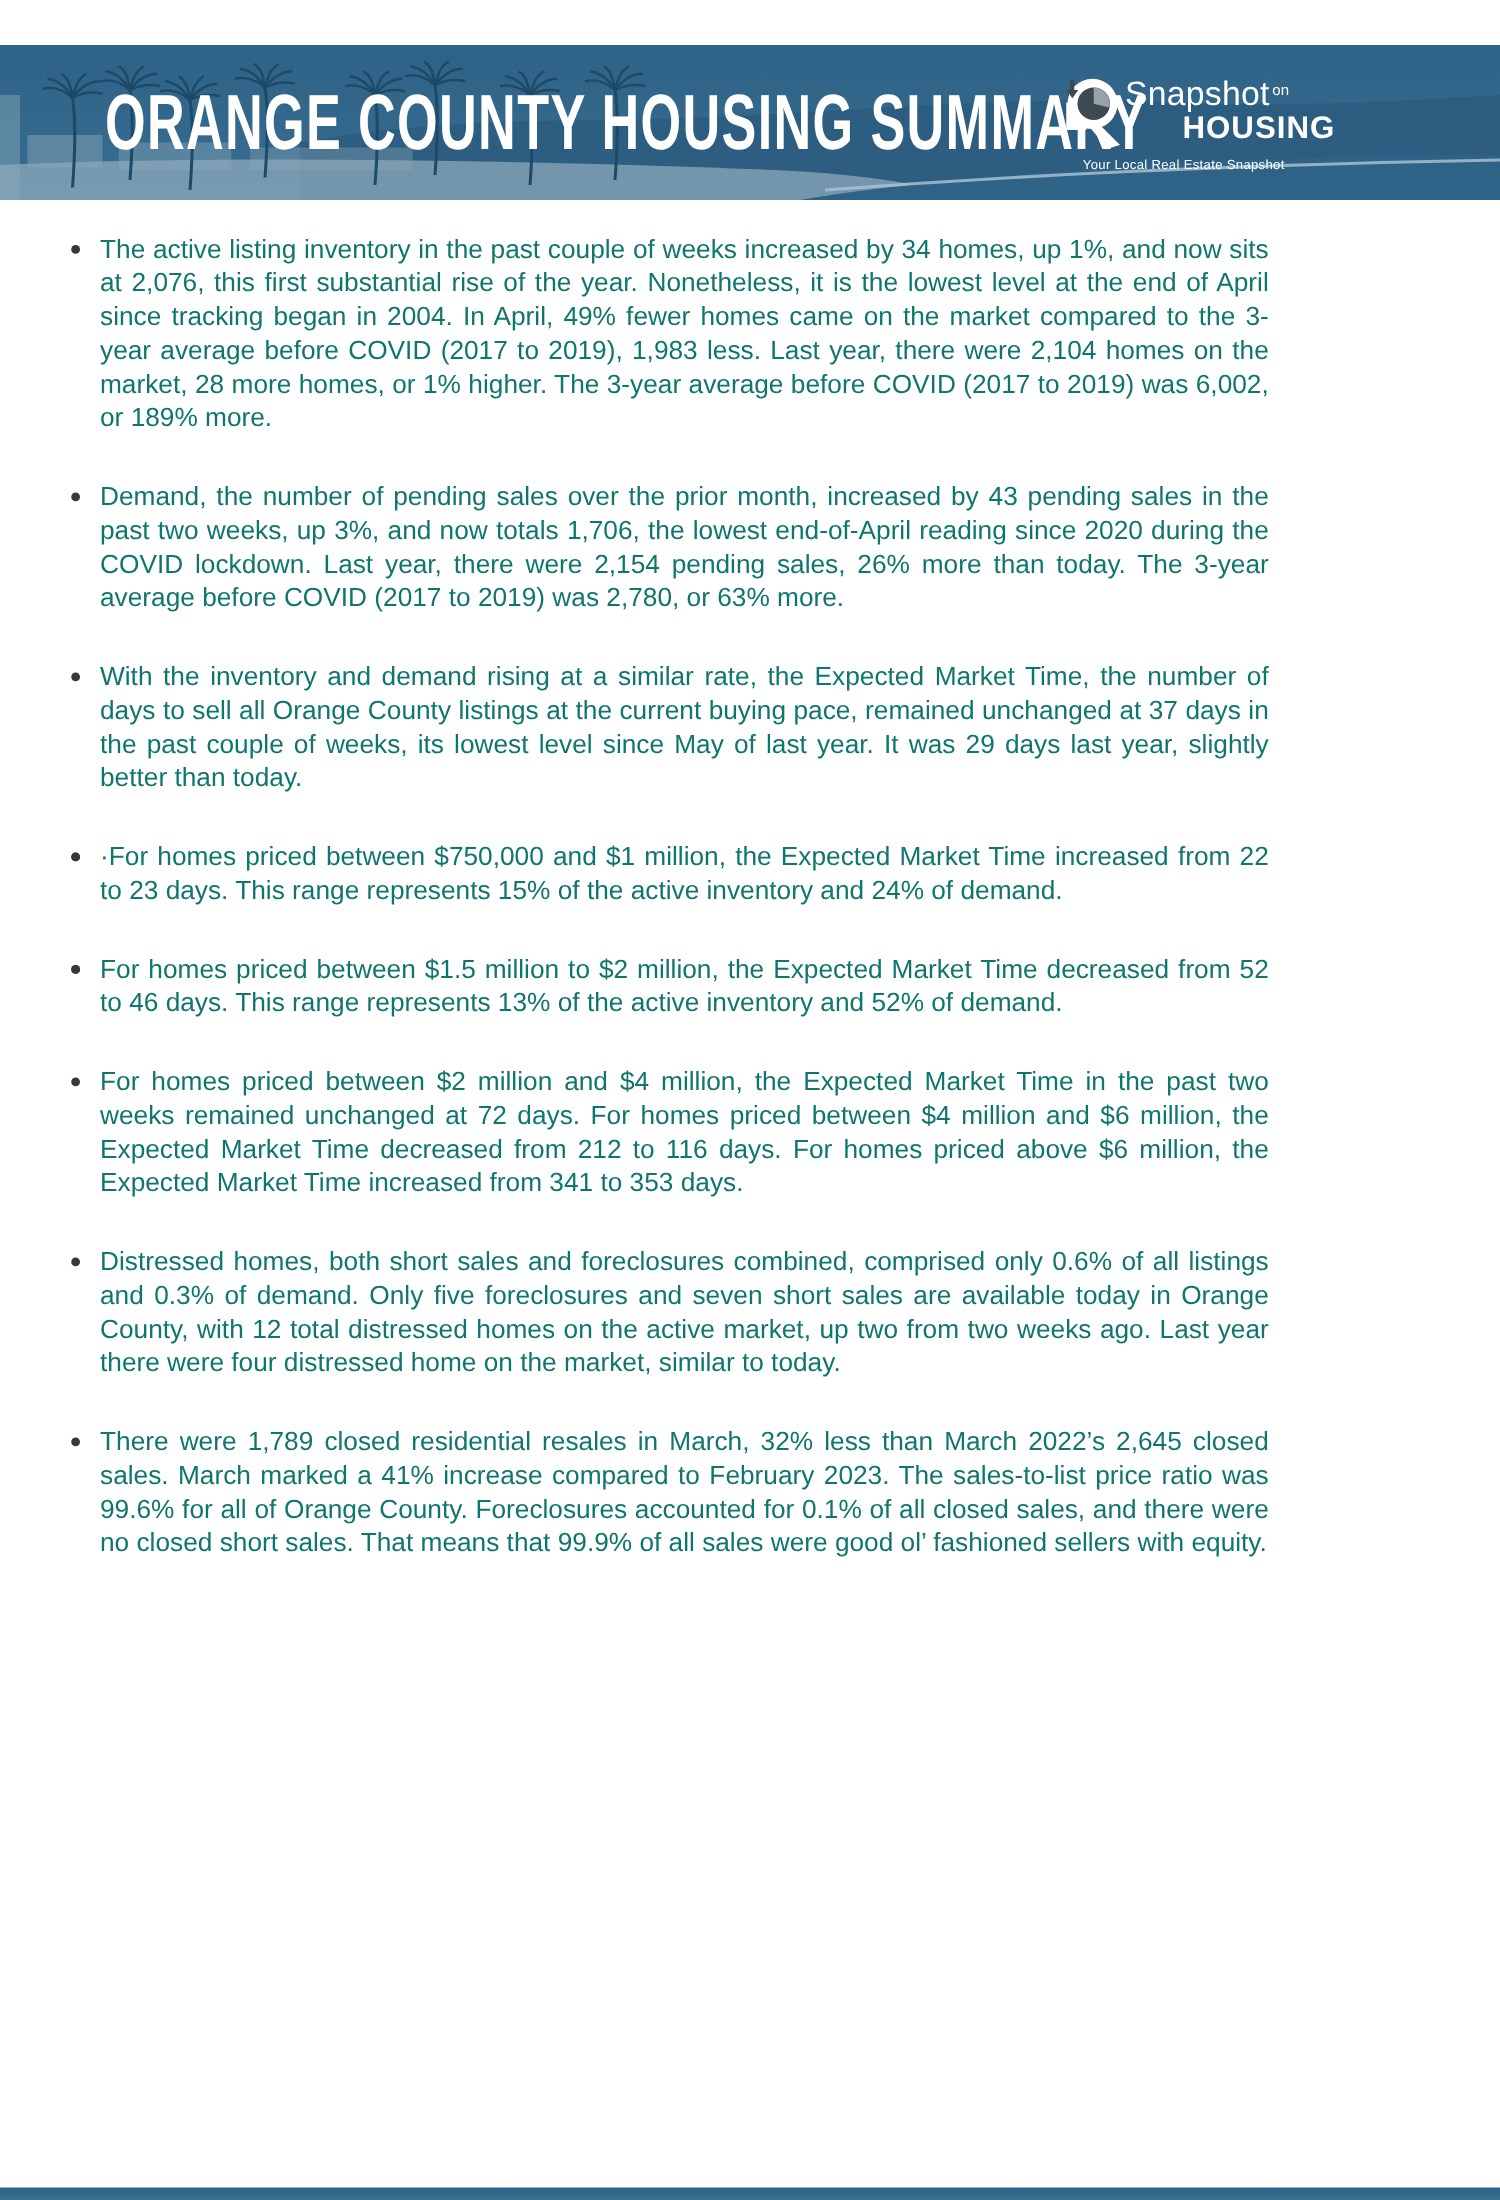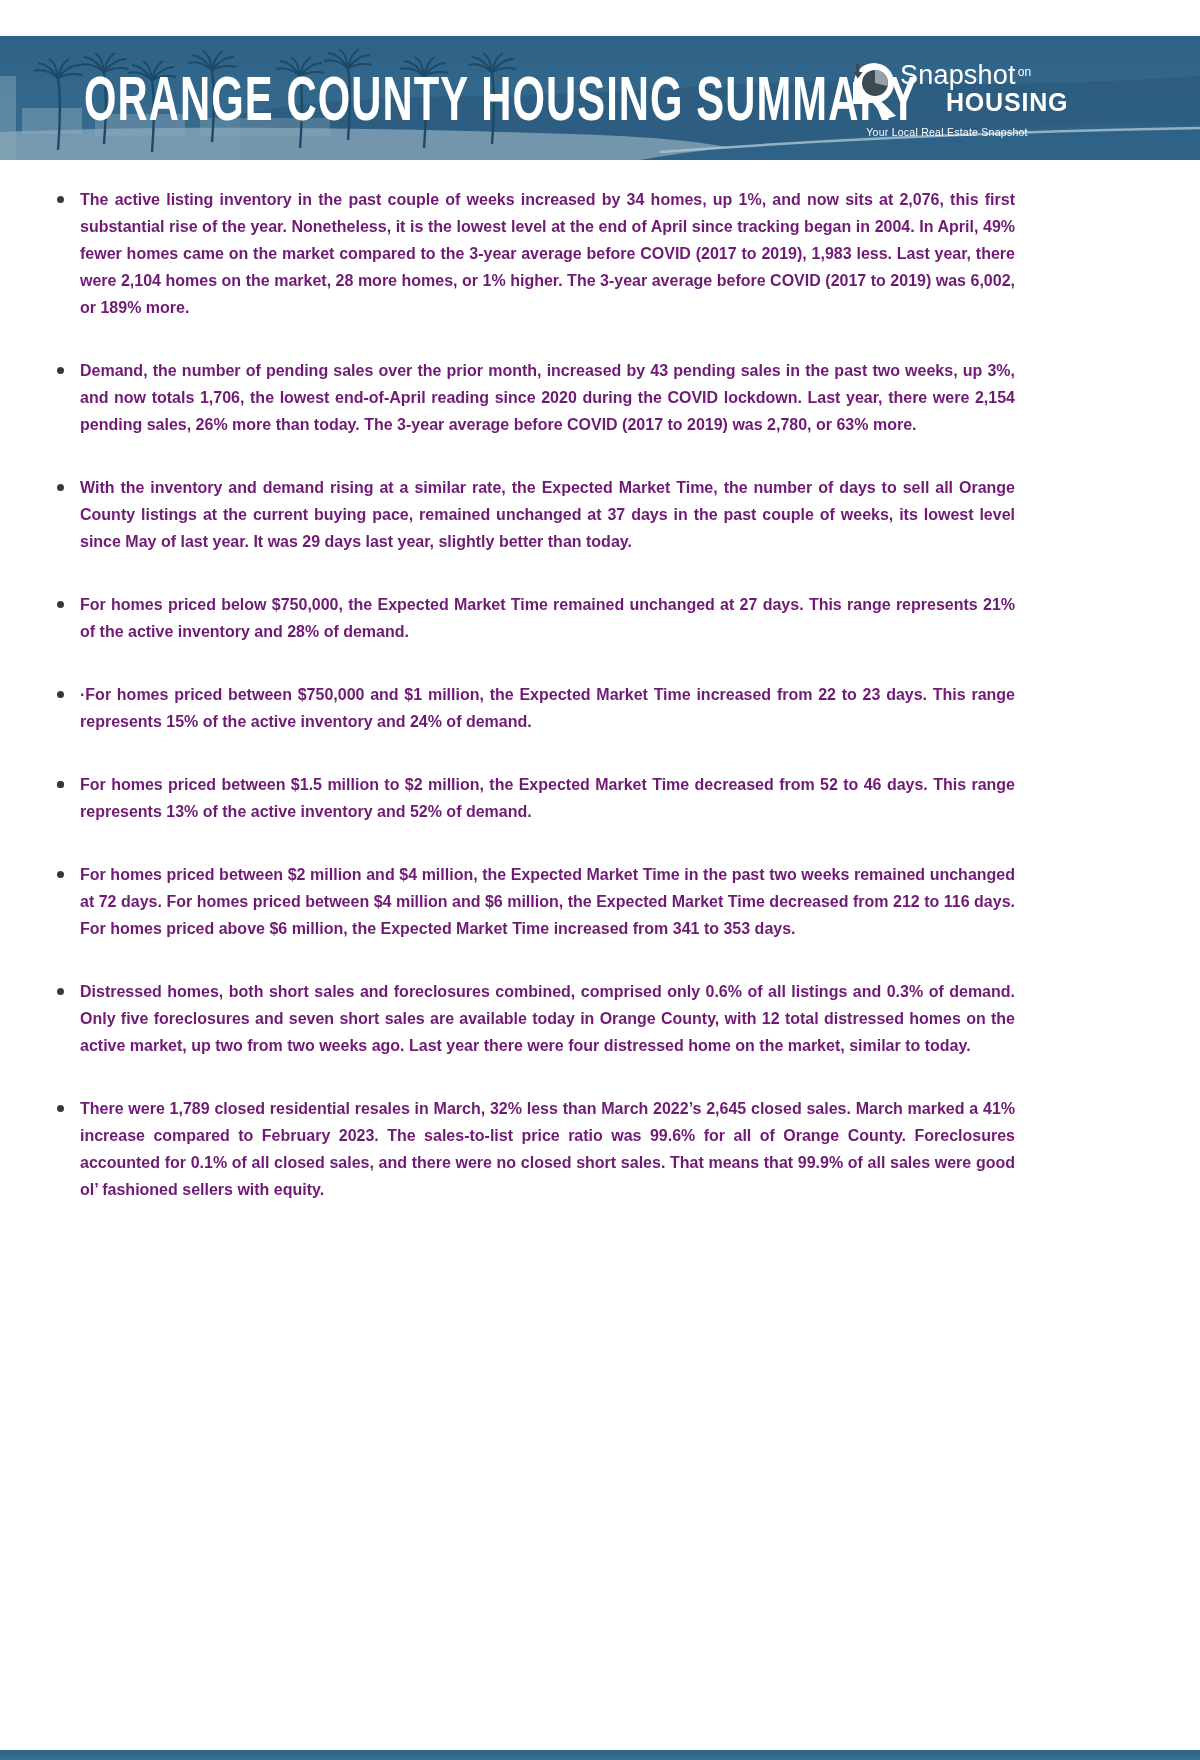--- a/index.html
+++ b/index.html
@@ -65,25 +65,24 @@
   .bullets {
     position: absolute;
     top: 186px; left: 80px;
     width: 935px;
     list-style: none;
     margin: 0; padding: 0;
   }
   .bullet-item {
     position: relative;
     margin: 0 0 36px 0;
-    font-size: 16px;
+    font-size: 21px;
     line-height: 27px;
-    color: #701a75;
+    color: #0f766e;
     text-align: justify;
-    font-weight: bold;
   }
   .bullet-dot {
     position: absolute;
     left: -23px; top: 10px;
     width: 7px; height: 7px;
     border-radius: 50%;
     background: #383838;
   }
 
   
@@ -170,21 +169,21 @@
         </div>
       </div>
       <div class="logo-tagline">Your Local Real Estate Snapshot</div>
     </div>
   </div>
 
   <ul class="bullets">
       <li class="bullet-item"><span class="bullet-dot"></span><span class="bullet-text">The active listing inventory in the past couple of weeks increased by 34 homes, up 1%, and now sits at 2,076, this first substantial rise of the year. Nonetheless, it is the lowest level at the end of April since tracking began in 2004. In April, 49% fewer homes came on the market compared to the 3-year average before COVID (2017 to 2019), 1,983 less. Last year, there were 2,104 homes on the market, 28 more homes, or 1% higher. The 3-year average before COVID (2017 to 2019) was 6,002, or 189% more.</span></li>
       <li class="bullet-item"><span class="bullet-dot"></span><span class="bullet-text">Demand, the number of pending sales over the prior month, increased by 43 pending sales in the past two weeks, up 3%, and now totals 1,706, the lowest end-of-April reading since 2020 during the COVID lockdown. Last year, there were 2,154 pending sales, 26% more than today. The 3-year average before COVID (2017 to 2019) was 2,780, or 63% more.</span></li>
       <li class="bullet-item"><span class="bullet-dot"></span><span class="bullet-text">With the inventory and demand rising at a similar rate, the Expected Market Time, the number of days to sell all Orange County listings at the current buying pace, remained unchanged at 37 days in the past couple of weeks, its lowest level since May of last year. It was 29 days last year, slightly better than today.</span></li>
-      <li class="bullet-item"><span class="bullet-dot"></span><span class="bullet-text">For homes priced below $750,000, the Expected Market Time remained unchanged at 27 days. This range represents 21% of the active inventory and 28% of demand.</span></li>
+      <li class="bullet-item"><span class="bullet-dot"></span></li>
       <li class="bullet-item"><span class="bullet-dot"></span><span class="bullet-text">·For homes priced between $750,000 and $1 million, the Expected Market Time increased from 22 to 23 days. This range represents 15% of the active inventory and 24% of demand.</span></li>
       <li class="bullet-item"><span class="bullet-dot"></span></li>
       <li class="bullet-item"><span class="bullet-dot"></span><span class="bullet-text">For homes priced between $1.5 million to $2 million, the Expected Market Time decreased from 52 to 46 days. This range represents 13% of the active inventory and 52% of demand.</span></li>
       <li class="bullet-item"><span class="bullet-dot"></span><span class="bullet-text">For homes priced between $2 million and $4 million, the Expected Market Time in the past two weeks remained unchanged at 72 days. For homes priced between $4 million and $6 million, the Expected Market Time decreased from 212 to 116 days. For homes priced above $6 million, the Expected Market Time increased from 341 to 353 days.</span></li>
       <li class="bullet-item"><span class="bullet-dot"></span><span class="bullet-text">Distressed homes, both short sales and foreclosures combined, comprised only 0.6% of all listings and 0.3% of demand. Only five foreclosures and seven short sales are available today in Orange County, with 12 total distressed homes on the active market, up two from two weeks ago. Last year there were four distressed home on the market, similar to today.</span></li>
       <li class="bullet-item"><span class="bullet-dot"></span><span class="bullet-text">There were 1,789 closed residential resales in March, 32% less than March 2022’s 2,645 closed sales. March marked a 41% increase compared to February 2023. The sales-to-list price ratio was 99.6% for all of Orange County. Foreclosures accounted for 0.1% of all closed sales, and there were no closed short sales. That means that 99.9% of all sales were good ol’ fashioned sellers with equity.</span></li>
     </ul>
 
   <div class="footer-bar"></div>
 </div>

